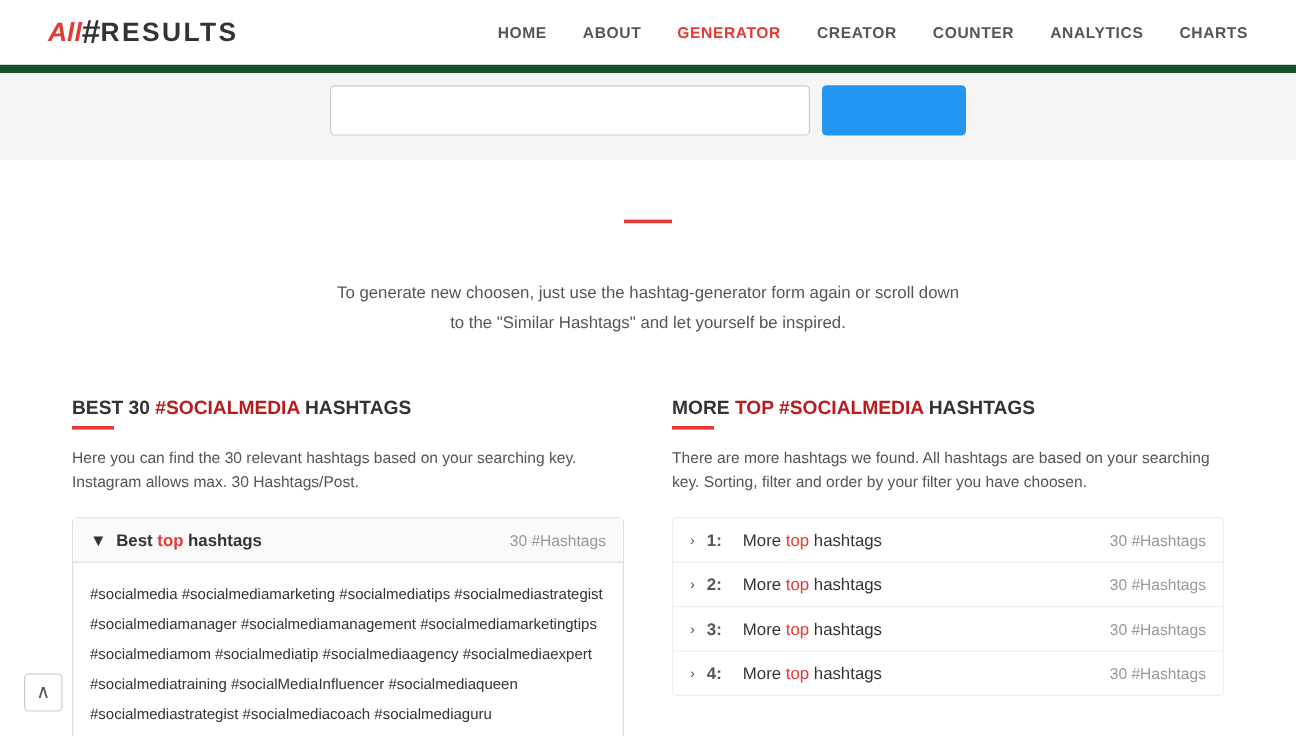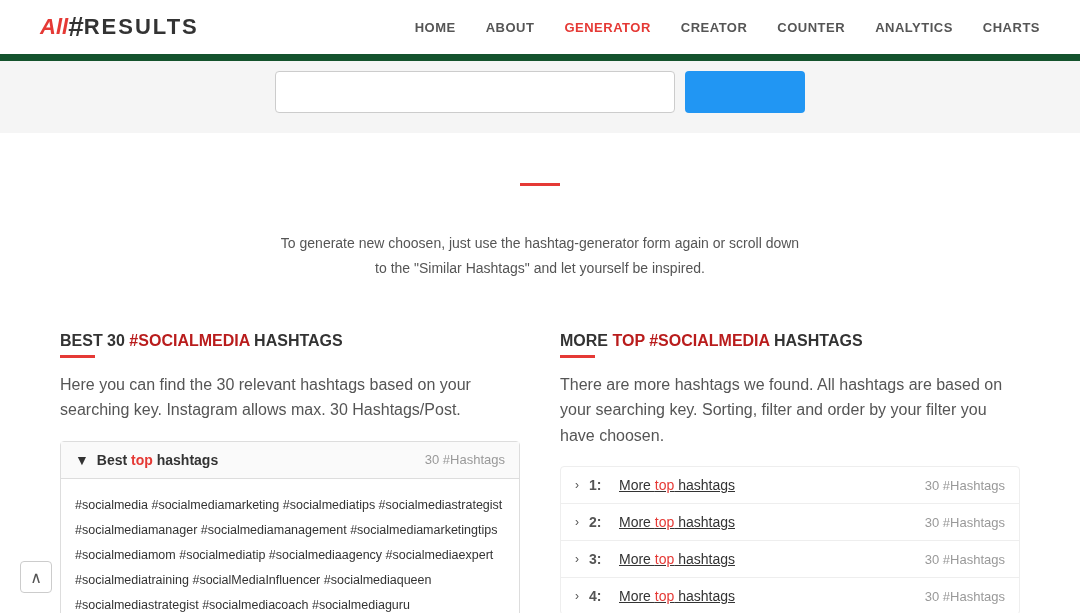--- a/index.html
+++ b/index.html
@@ -126,21 +126,21 @@
     .section-title .highlight { color: #b91c1c; }
 
     .section-underline {
       width: 35px;
       height: 3px;
       background: #e53935;
       margin-bottom: 14px;
     }
 
     .section-desc {
-      font-size: 16px;
+      font-size: 13px;
       color: #555;
       line-height: 1.6;
       margin-bottom: 18px;
     }
 
     
     .accordion {
       border: 1px solid #ddd;
       border-radius: 4px;
     }
@@ -190,21 +190,21 @@
       font-size: 14px;
     }
     .table-row:last-child { border-bottom: none; }
     .row-left {
       display: flex;
       align-items: center;
       gap: 10px;
     }
     .row-arrow { color: #555; font-size: 12px; }
     .row-num { color: #555; font-weight: 600; min-width: 20px; }
-    .row-label { color: #333; text-decoration: underline; }
+    .row-label { color: #333; }
     .row-label .top-word { color: #e53935; }
     .row-right {
       font-size: 13px;
       color: #e53935;
       font-weight: 600;
     }
     .row-right span { color: #999; font-weight: 400; }
     .scroll-btn {
       position: fixed;
       bottom: 20px;

